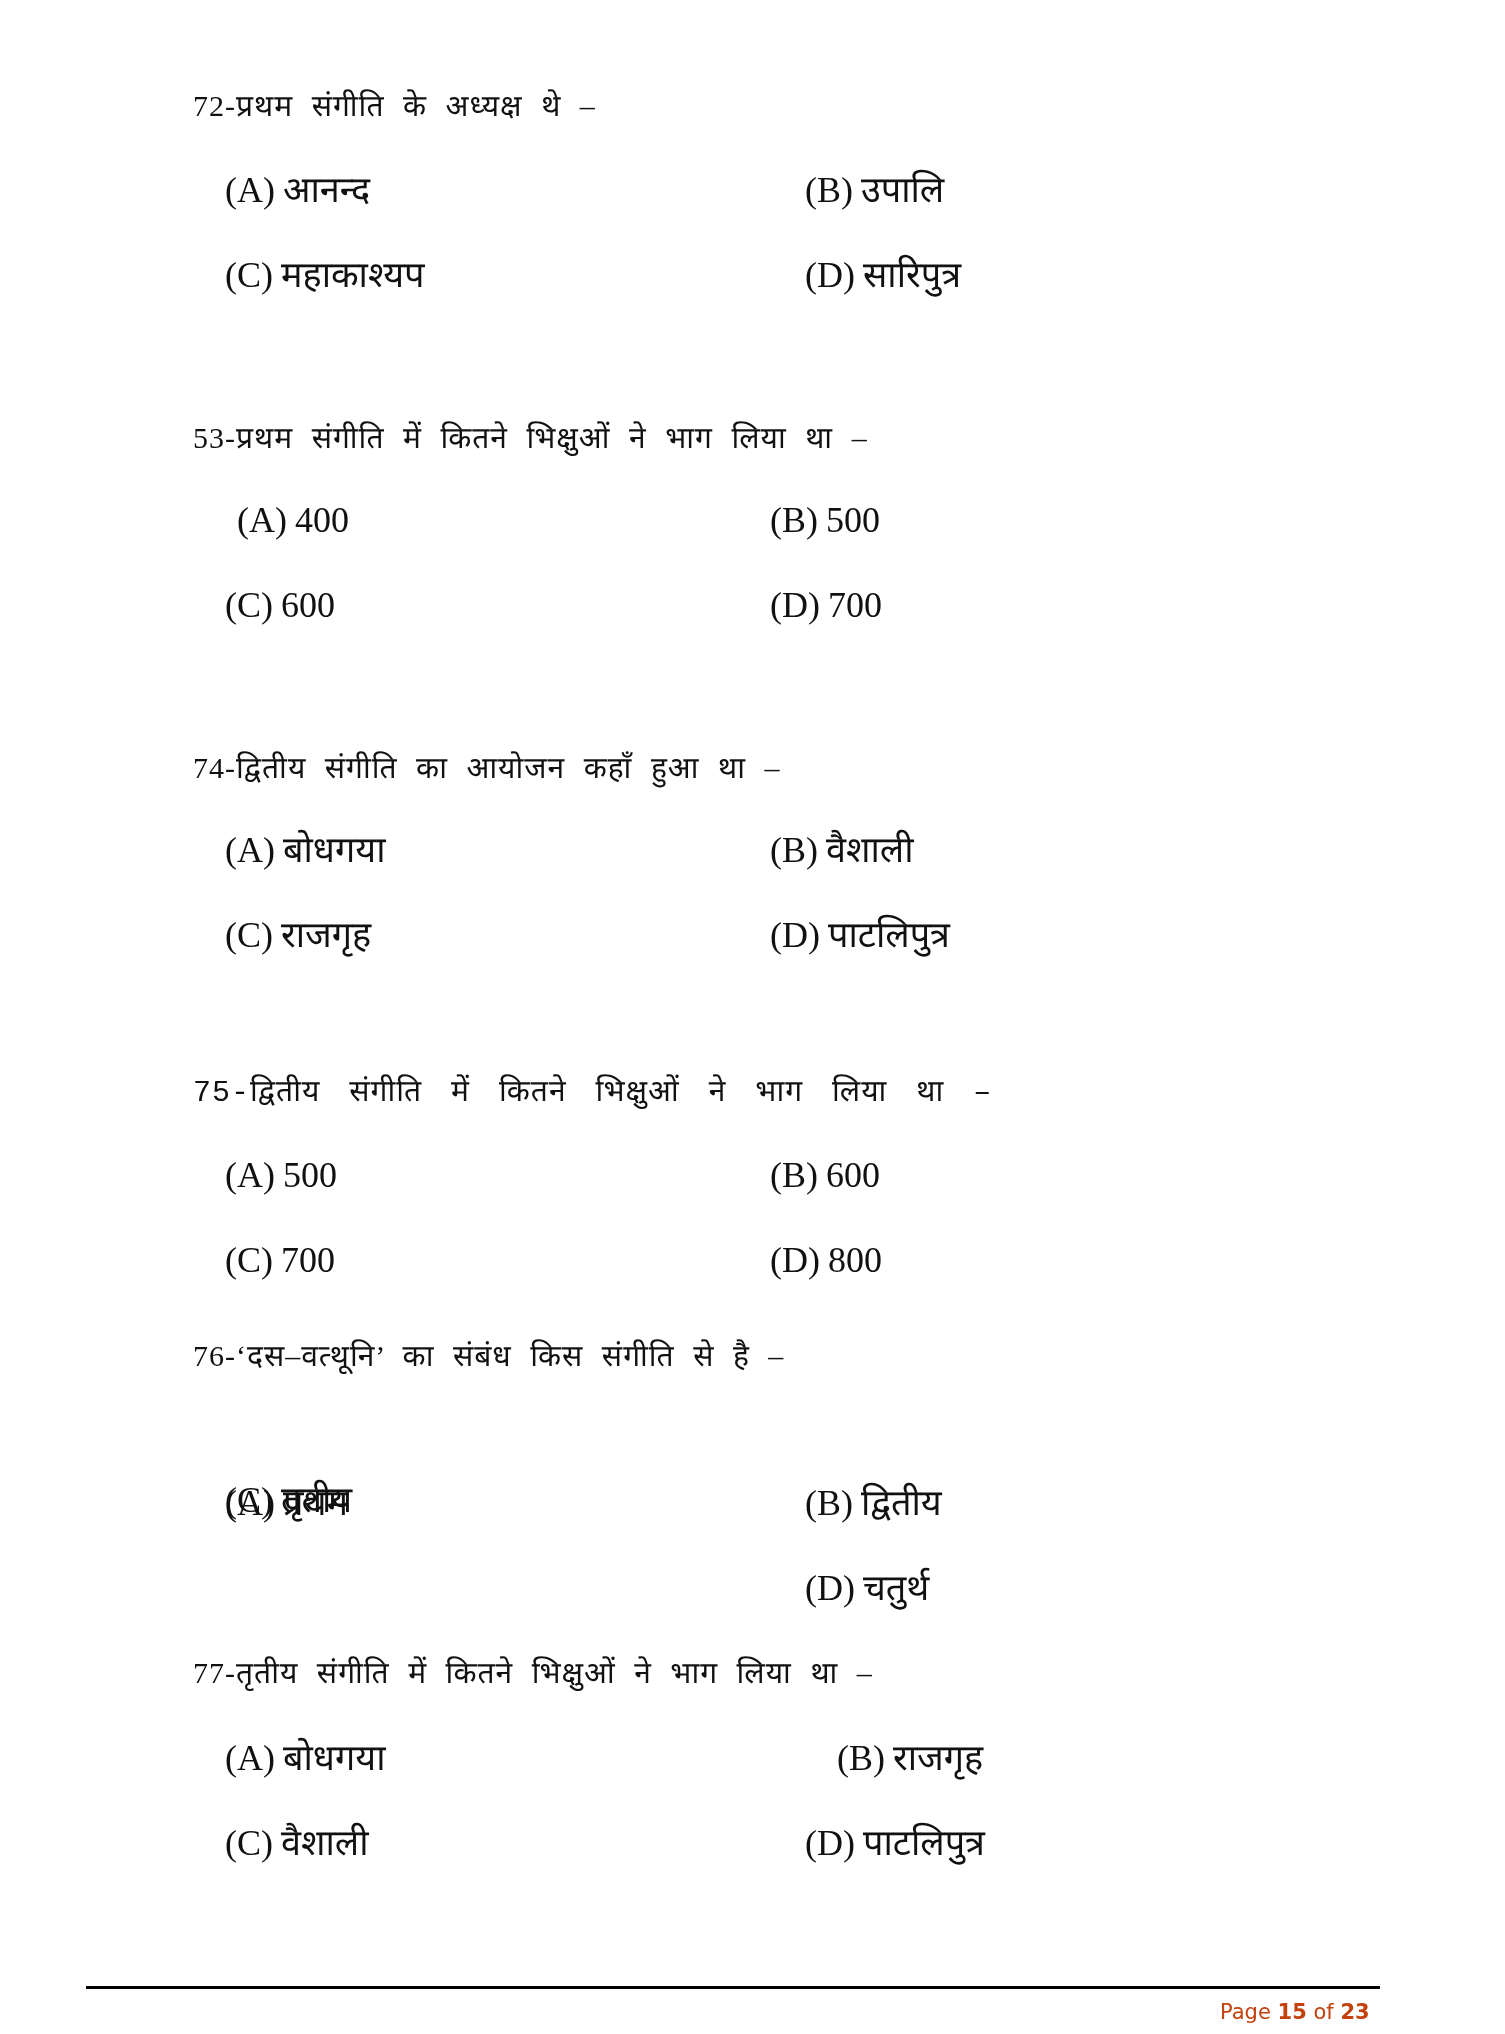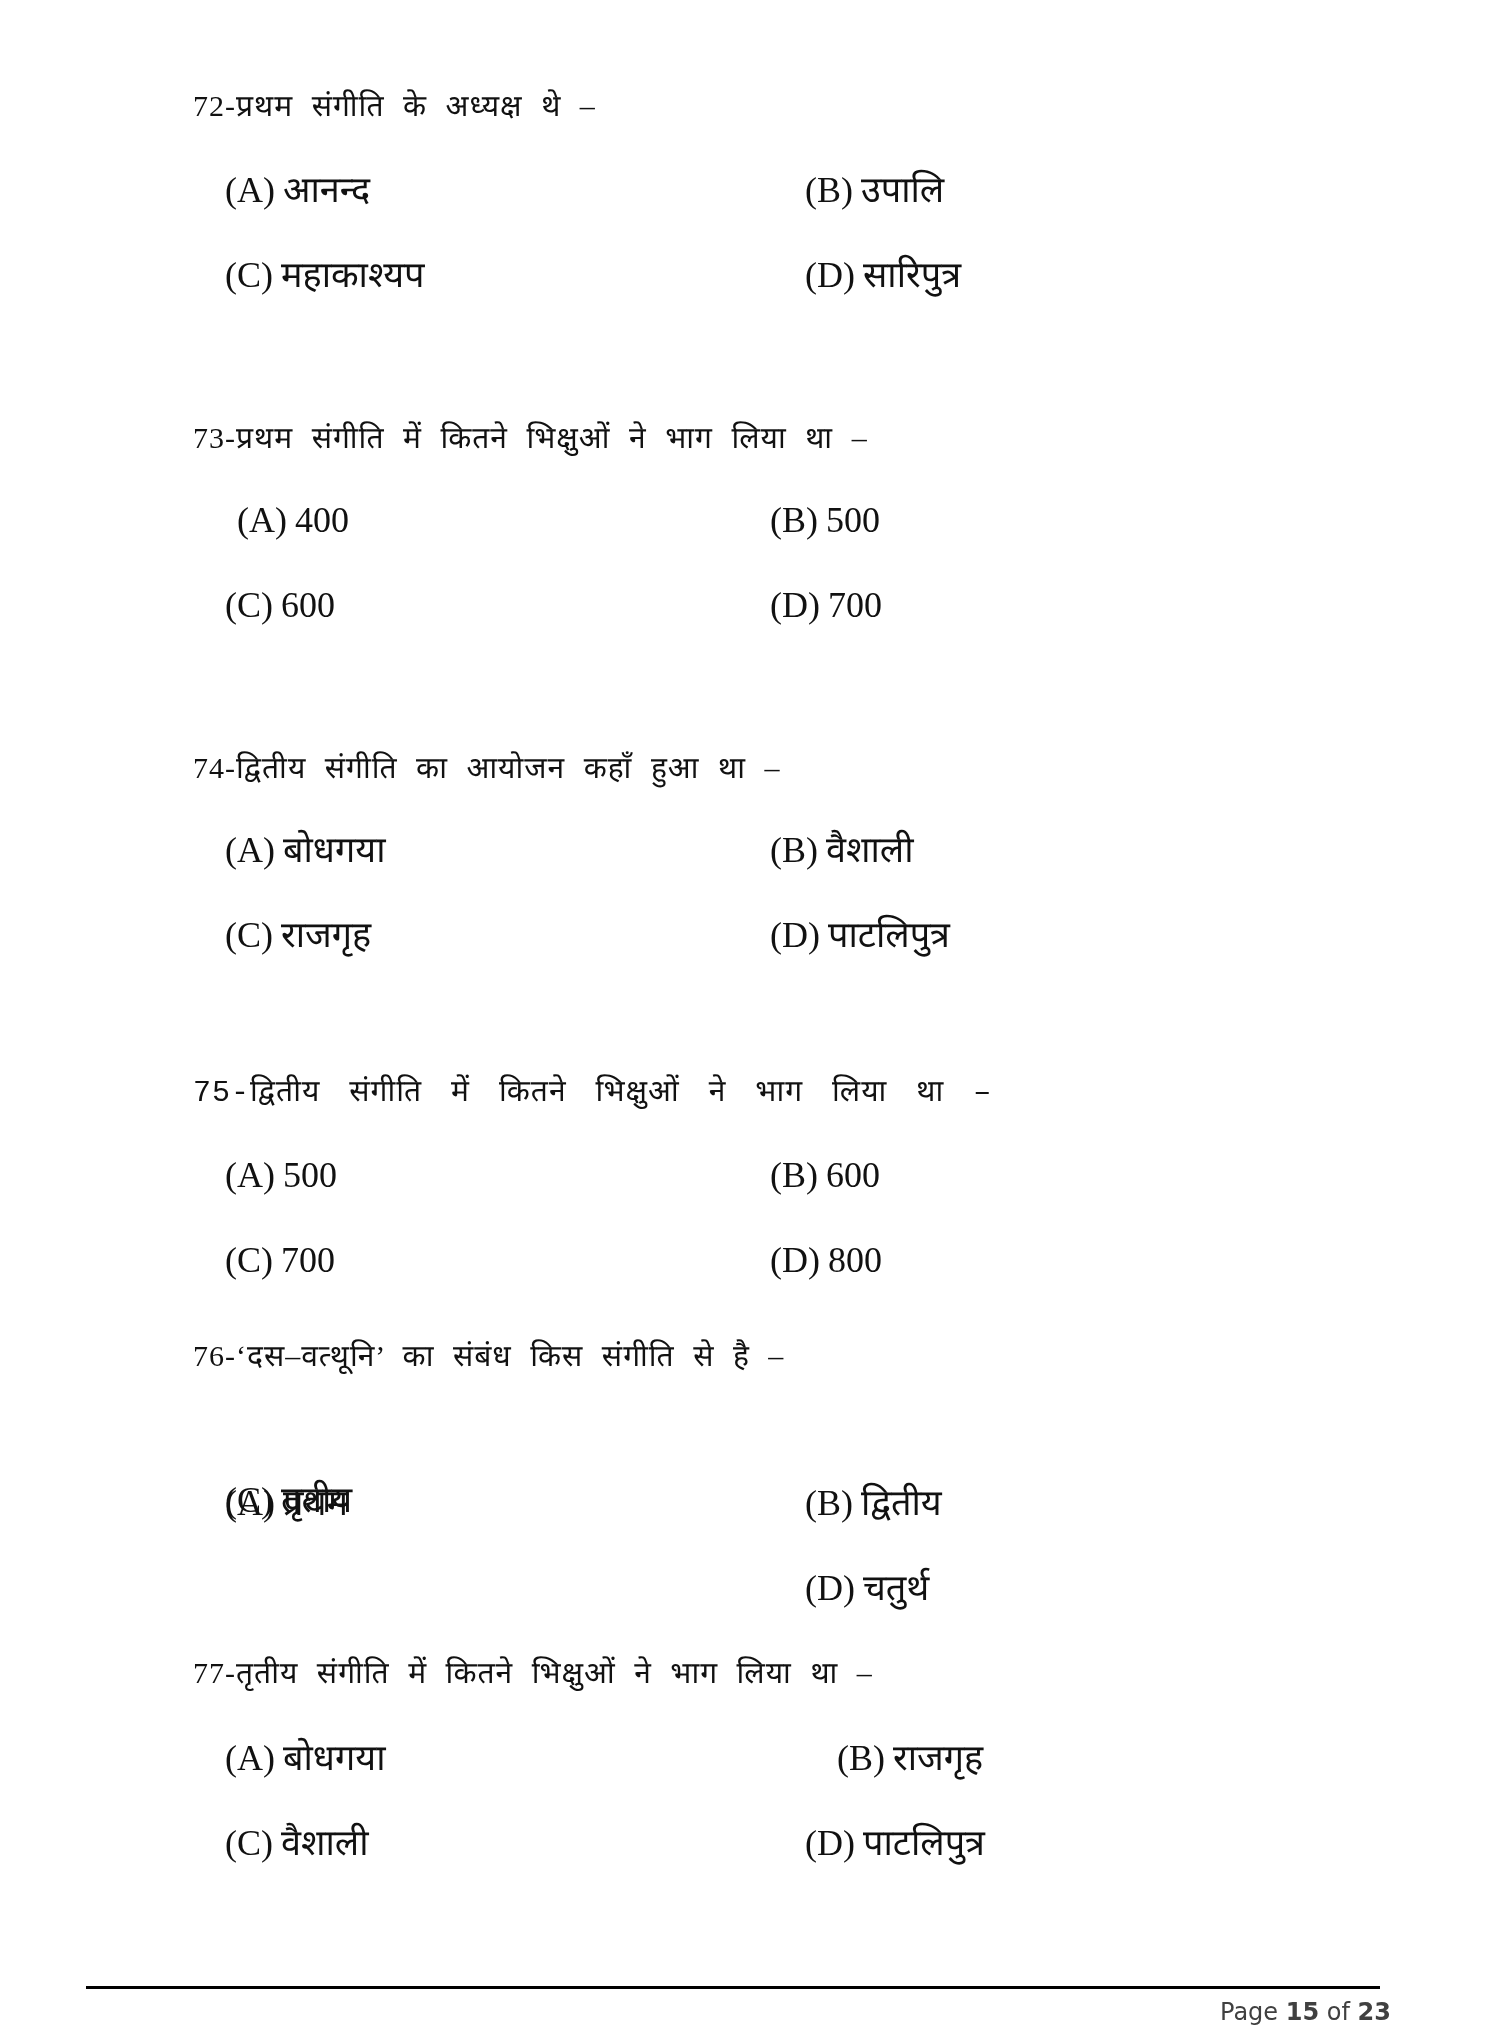--- a/index.html
+++ b/index.html
@@ -43,23 +43,23 @@
       top: 1986px;
       width: 1294px;
       height: 3px;
       background: #000000;
     }
     .footer-page {
       position: absolute;
       left: 1220px;
       top: 1997px;
       font-family: "DejaVu Sans", "Liberation Sans", sans-serif;
-      font-size: 24px;
+      font-size: 21px;
       line-height: 30px;
-      color: #404040;
+      color: #c2410c;
       white-space: nowrap;
     }
     .footer-page b { font-weight: bold; }
   </style>
 </head>
 <body>
 
 <div class="question" style="top:86px;">72-प्रथम संगीति के अध्यक्ष थे –</div>
 <div class="option col-a" style="top:170px;">
   <span class="opt-label">(A)</span><span>आनन्द</span>
@@ -67,21 +67,21 @@
 <div class="option col-b-wide" style="top:170px;">
   <span class="opt-label">(B)</span><span>उपालि</span>
 </div>
 <div class="option col-a" style="top:255px;">
   <span class="opt-label">(C)</span><span>महाकाश्यप</span>
 </div>
 <div class="option col-b-wide" style="top:255px;">
   <span class="opt-label">(D)</span><span>सारिपुत्र</span>
 </div>
 
-<div class="question" style="top:418px;">73-प्रथम संगीति में कितने भिक्षुओं ने भाग लिया था –</div>
+<div class="question" style="top:418px;">53-प्रथम संगीति में कितने भिक्षुओं ने भाग लिया था –</div>
 <div class="option col-a" style="top:500px;margin-left:12px;">
   <span class="opt-label">(A)</span><span>400</span>
 </div>
 <div class="option col-b-narrow" style="top:500px;">
   <span class="opt-label">(B)</span><span>500</span>
 </div>
 <div class="option col-a" style="top:585px;">
   <span class="opt-label">(C)</span><span>600</span>
 </div>
 <div class="option col-b-narrow" style="top:585px;">

